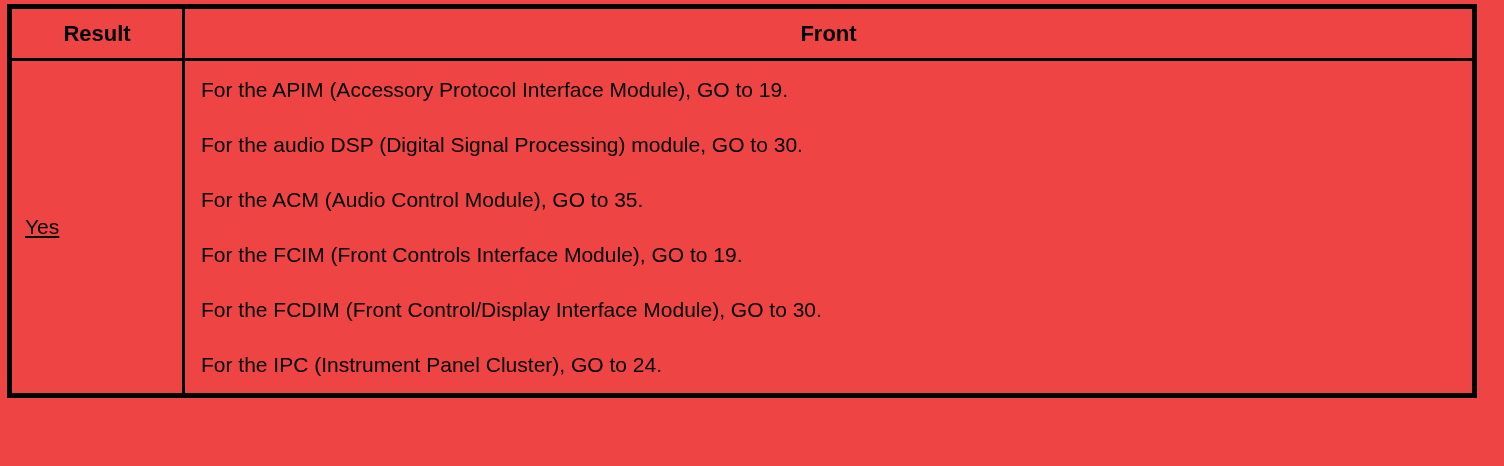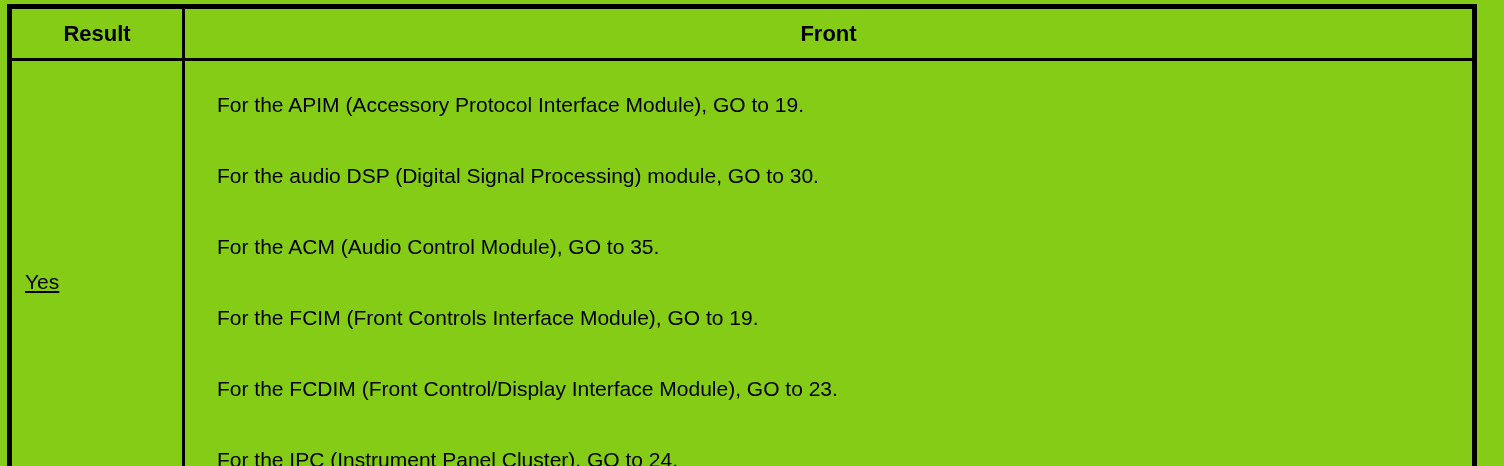--- a/index.html
+++ b/index.html
@@ -6,21 +6,21 @@
     margin: 0;
     padding: 0;
     background: #ffffff;
     font-family: "Liberation Sans", sans-serif;
   }
   .page {
     width: 1504px;
     height: 466px;
     box-sizing: border-box;
     padding: 4px 0 0 7px;
-    background: #84cc16;
+    background: #ef4444;
   }
   table.result-table {
     border-collapse: collapse;
     table-layout: fixed;
     width: 1470px;
     border: 5px solid #000000;
     color: #000000;
   }
   col.result-col { width: 174px; }
   th {
@@ -44,21 +44,21 @@
     text-align: left;
     text-decoration: underline;
   }
   tr.yes-row td { height: 332px; }
   tr.no-row td { height: 52px; }
   td.action-cell {
     padding-left: 16px;
     text-align: left;
   }
   td.action-cell p {
-    margin: 16px;
+    margin: 0;
     line-height: 55px;
     white-space: nowrap;
   }
 </style>
 </head>
 <body>
 
 <div class="page">
   <table class="result-table">
     <colgroup>
@@ -72,19 +72,19 @@
       </tr>
     </thead>
     <tbody>
       <tr class="yes-row">
         <td class="result-cell">Yes</td>
         <td class="action-cell">
           <p>For the APIM (Accessory Protocol Interface Module), GO to 19.</p>
           <p>For the audio DSP (Digital Signal Processing) module, GO to 30.</p>
           <p>For the ACM (Audio Control Module), GO to 35.</p>
           <p>For the FCIM (Front Controls Interface Module), GO to 19.</p>
-          <p>For the FCDIM (Front Control/Display Interface Module), GO to 23.</p>
+          <p>For the FCDIM (Front Control/Display Interface Module), GO to 30.</p>
           <p>For the IPC (Instrument Panel Cluster), GO to 24.</p>
         </td>
       </tr>
     </tbody>
   </table>
 </div>
 
 </body></html>

